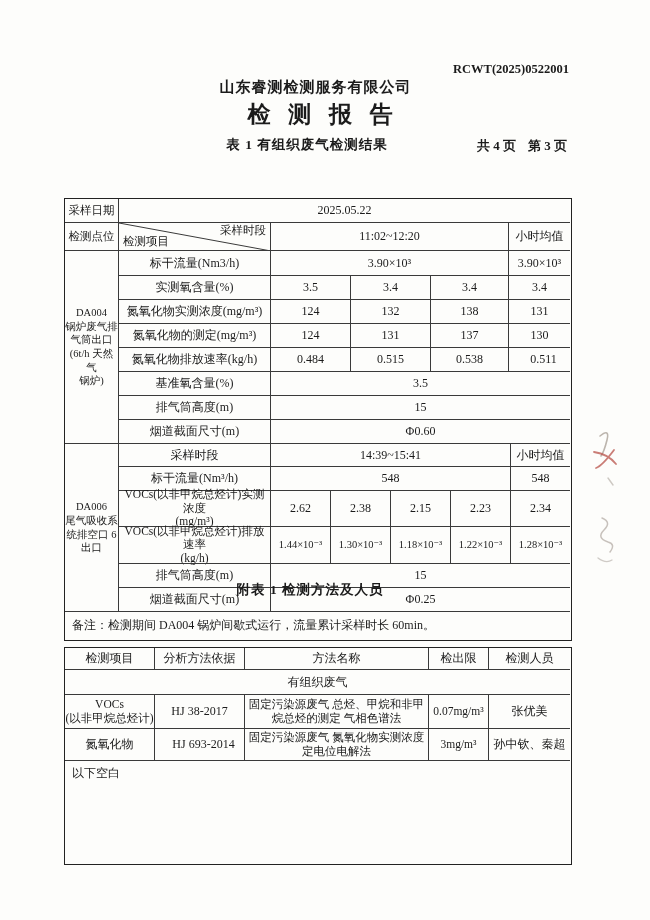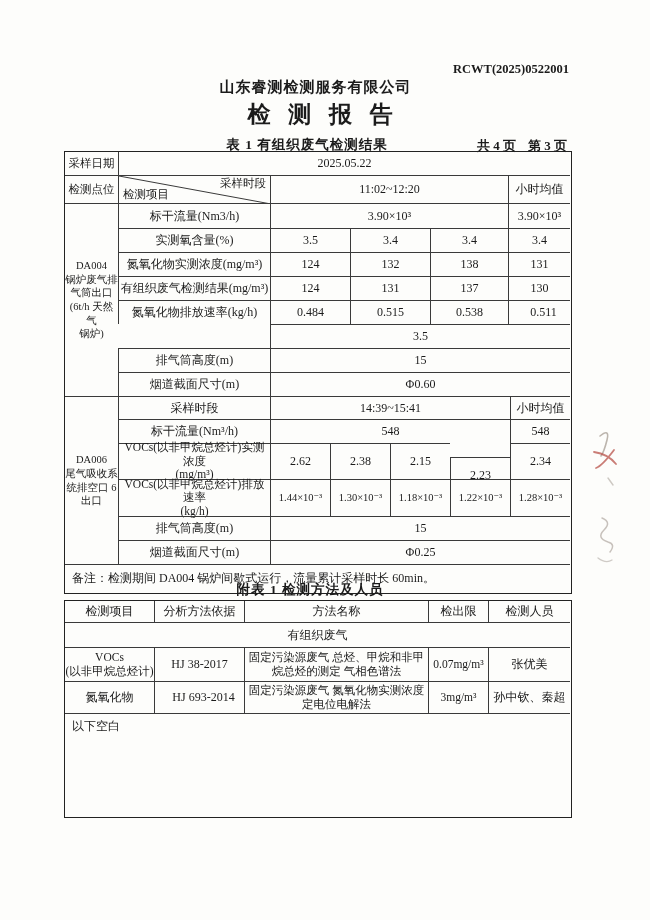--- a/index.html
+++ b/index.html
@@ -1,20 +1,20 @@
 <!DOCTYPE html>
 <html><head>
 <meta charset="utf-8">
 <style>
   html,body{margin:0;padding:0;background:#e8e8e8;}
   .page{position:relative;width:650px;height:920px;background:#fdfdfb;margin:0 auto;
         font-family:"Liberation Serif","DejaVu Serif",serif;color:#1b1b1b;overflow:hidden;}
   .abs{position:absolute;}
   .center{text-align:center;}
-  .tbl{position:absolute;border:1.5px solid #222;box-sizing:border-box;}
+  .tbl{position:absolute;border:1.5px solid #222;box-sizing:border-box;margin-top:47px;}
   .cell{position:absolute;box-sizing:border-box;display:flex;align-items:center;justify-content:center;
         font-size:12px;line-height:1.18;text-align:center;color:#1b1b1b;}
   .bl{border-left:1px solid #3a3a3a;}
   .bt{border-top:1px solid #3a3a3a;}
   .pre{white-space:pre-line;}
   .leftal{justify-content:flex-start;text-align:left;padding:0 7px;}
   .topleft{align-items:flex-start;padding-top:5px;}
   .sm{font-size:10.5px;}
   .md{font-size:11.5px;}
   .ptname{font-size:10.5px;line-height:1.3;}
@@ -73,32 +73,33 @@
     <div class="cell bl bt" style="left:285px;top:76px;width:80px;height:24px;">3.4</div>
     <div class="cell bl bt" style="left:365px;top:76px;width:78px;height:24px;">3.4</div>
     <div class="cell bl bt" style="left:443px;top:76px;width:62px;height:24px;">3.4</div>
 
     <div class="cell bl bt" style="left:53px;top:100px;width:152px;height:24px;">氮氧化物实测浓度(mg/m³)</div>
     <div class="cell bl bt" style="left:205px;top:100px;width:80px;height:24px;">124</div>
     <div class="cell bl bt" style="left:285px;top:100px;width:80px;height:24px;">132</div>
     <div class="cell bl bt" style="left:365px;top:100px;width:78px;height:24px;">138</div>
     <div class="cell bl bt" style="left:443px;top:100px;width:62px;height:24px;">131</div>
 
-    <div class="cell bl bt" style="left:53px;top:124px;width:152px;height:24px;">有组织废气检测结果(mg/m³)</div>
+    <div class="cell bl bt" style="left:53px;top:124px;width:152px;height:24px;">氮氧化物的测定(mg/m³)</div>
     <div class="cell bl bt" style="left:205px;top:124px;width:80px;height:24px;">124</div>
     <div class="cell bl bt" style="left:285px;top:124px;width:80px;height:24px;">131</div>
     <div class="cell bl bt" style="left:365px;top:124px;width:78px;height:24px;">137</div>
     <div class="cell bl bt" style="left:443px;top:124px;width:62px;height:24px;">130</div>
 
     <div class="cell bl bt" style="left:53px;top:148px;width:152px;height:24px;">氮氧化物排放速率(kg/h)</div>
     <div class="cell bl bt" style="left:205px;top:148px;width:80px;height:24px;">0.484</div>
     <div class="cell bl bt" style="left:285px;top:148px;width:80px;height:24px;">0.515</div>
     <div class="cell bl bt" style="left:365px;top:148px;width:78px;height:24px;">0.538</div>
     <div class="cell bl bt" style="left:443px;top:148px;width:62px;height:24px;padding-left:8px;">0.511</div>
 
+    <div class="cell bl bt" style="left:53px;top:172px;width:152px;height:24px;">基准氧含量(%)</div>
     <div class="cell bl bt" style="left:205px;top:172px;width:300px;height:24px;">3.5</div>
 
     <div class="cell bl bt" style="left:53px;top:196px;width:152px;height:24px;">排气筒高度(m)</div>
     <div class="cell bl bt" style="left:205px;top:196px;width:300px;height:24px;">15</div>
 
     <div class="cell bl bt" style="left:53px;top:220px;width:152px;height:24px;">烟道截面尺寸(m)</div>
     <div class="cell bl bt" style="left:205px;top:220px;width:300px;height:24px;">Φ0.60</div>
 
     <div class="cell bt pre ptname" style="left:0;top:244px;width:53px;height:168px;">DA006
 尾气吸收系
@@ -111,21 +112,21 @@
 
     <div class="cell bl bt" style="left:53px;top:267px;width:152px;height:24px;">标干流量(Nm³/h)</div>
     <div class="cell bl bt" style="left:205px;top:267px;width:240px;height:24px;">548</div>
     <div class="cell bl bt" style="left:445px;top:267px;width:60px;height:24px;">548</div>
 
     <div class="cell bl bt pre md" style="left:53px;top:291px;width:152px;height:36px;">VOCs(以非甲烷总烃计)实测浓度
 (mg/m³)</div>
     <div class="cell bl bt" style="left:205px;top:291px;width:60px;height:36px;">2.62</div>
     <div class="cell bl bt" style="left:265px;top:291px;width:60px;height:36px;">2.38</div>
     <div class="cell bl bt" style="left:325px;top:291px;width:60px;height:36px;">2.15</div>
-    <div class="cell bl bt" style="left:385px;top:305px;width:60px;height:36px;font-family:Liberation Serif, serif;">2.23</div>
+    <div class="cell bl bt" style="left:385px;top:291px;width:60px;height:36px;font-family:Liberation Serif, serif;">2.23</div>
     <div class="cell bl bt" style="left:445px;top:291px;width:60px;height:36px;">2.34</div>
 
     <div class="cell bl bt pre md" style="left:53px;top:327px;width:152px;height:37px;">VOCs(以非甲烷总烃计)排放速率
 (kg/h)</div>
     <div class="cell bl bt sm" style="left:205px;top:327px;width:60px;height:37px;">1.44×10⁻³</div>
     <div class="cell bl bt sm" style="left:265px;top:327px;width:60px;height:37px;">1.30×10⁻³</div>
     <div class="cell bl bt sm" style="left:325px;top:327px;width:60px;height:37px;">1.18×10⁻³</div>
     <div class="cell bl bt sm" style="left:385px;top:327px;width:60px;height:37px;">1.22×10⁻³</div>
     <div class="cell bl bt sm" style="left:445px;top:327px;width:60px;height:37px;">1.28×10⁻³</div>
 

